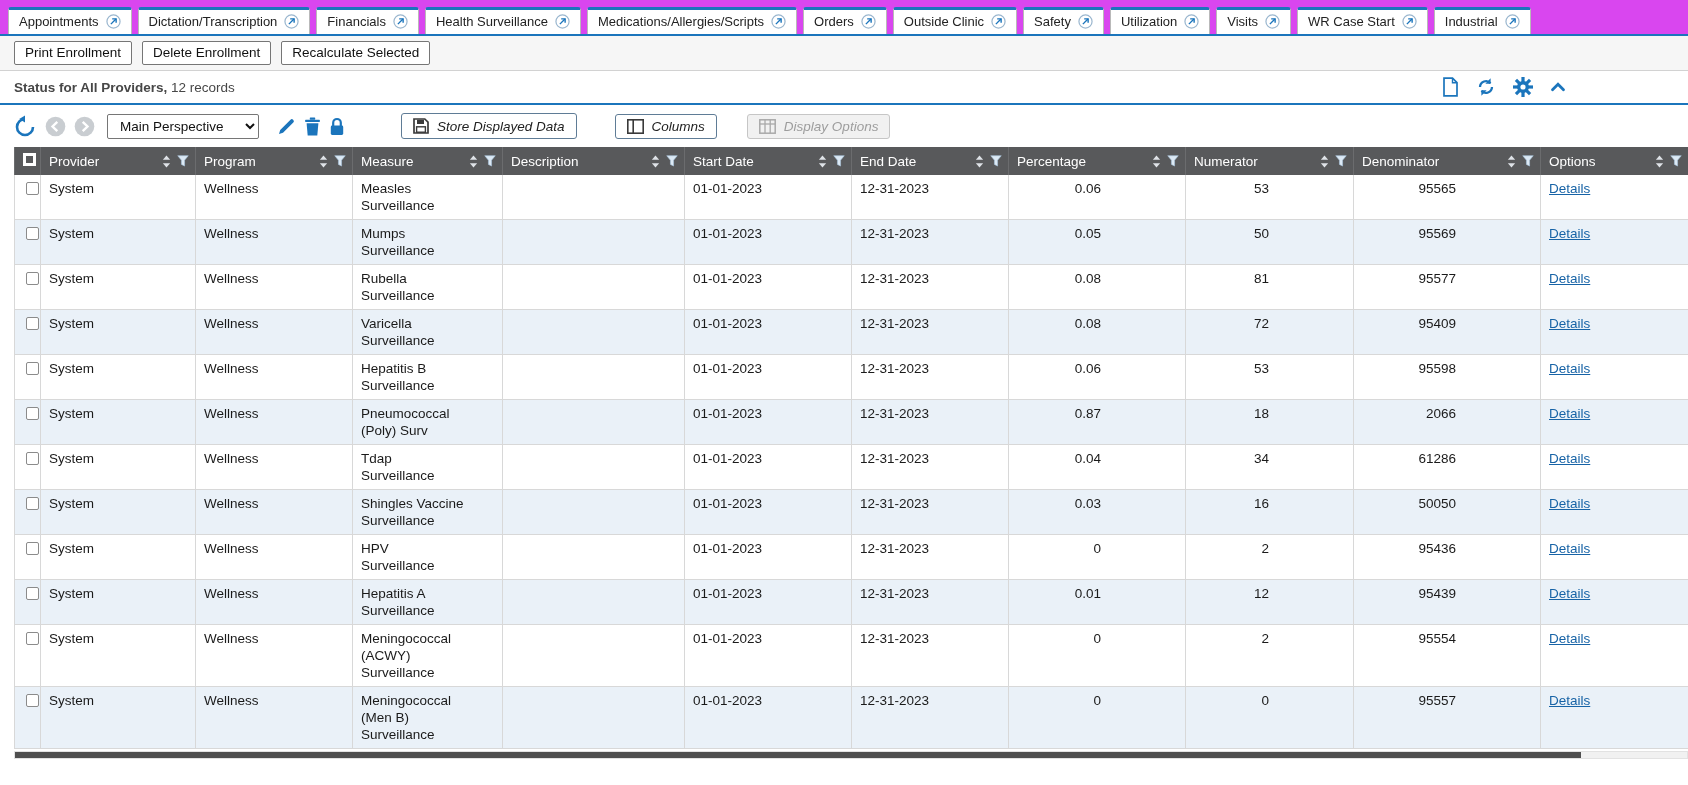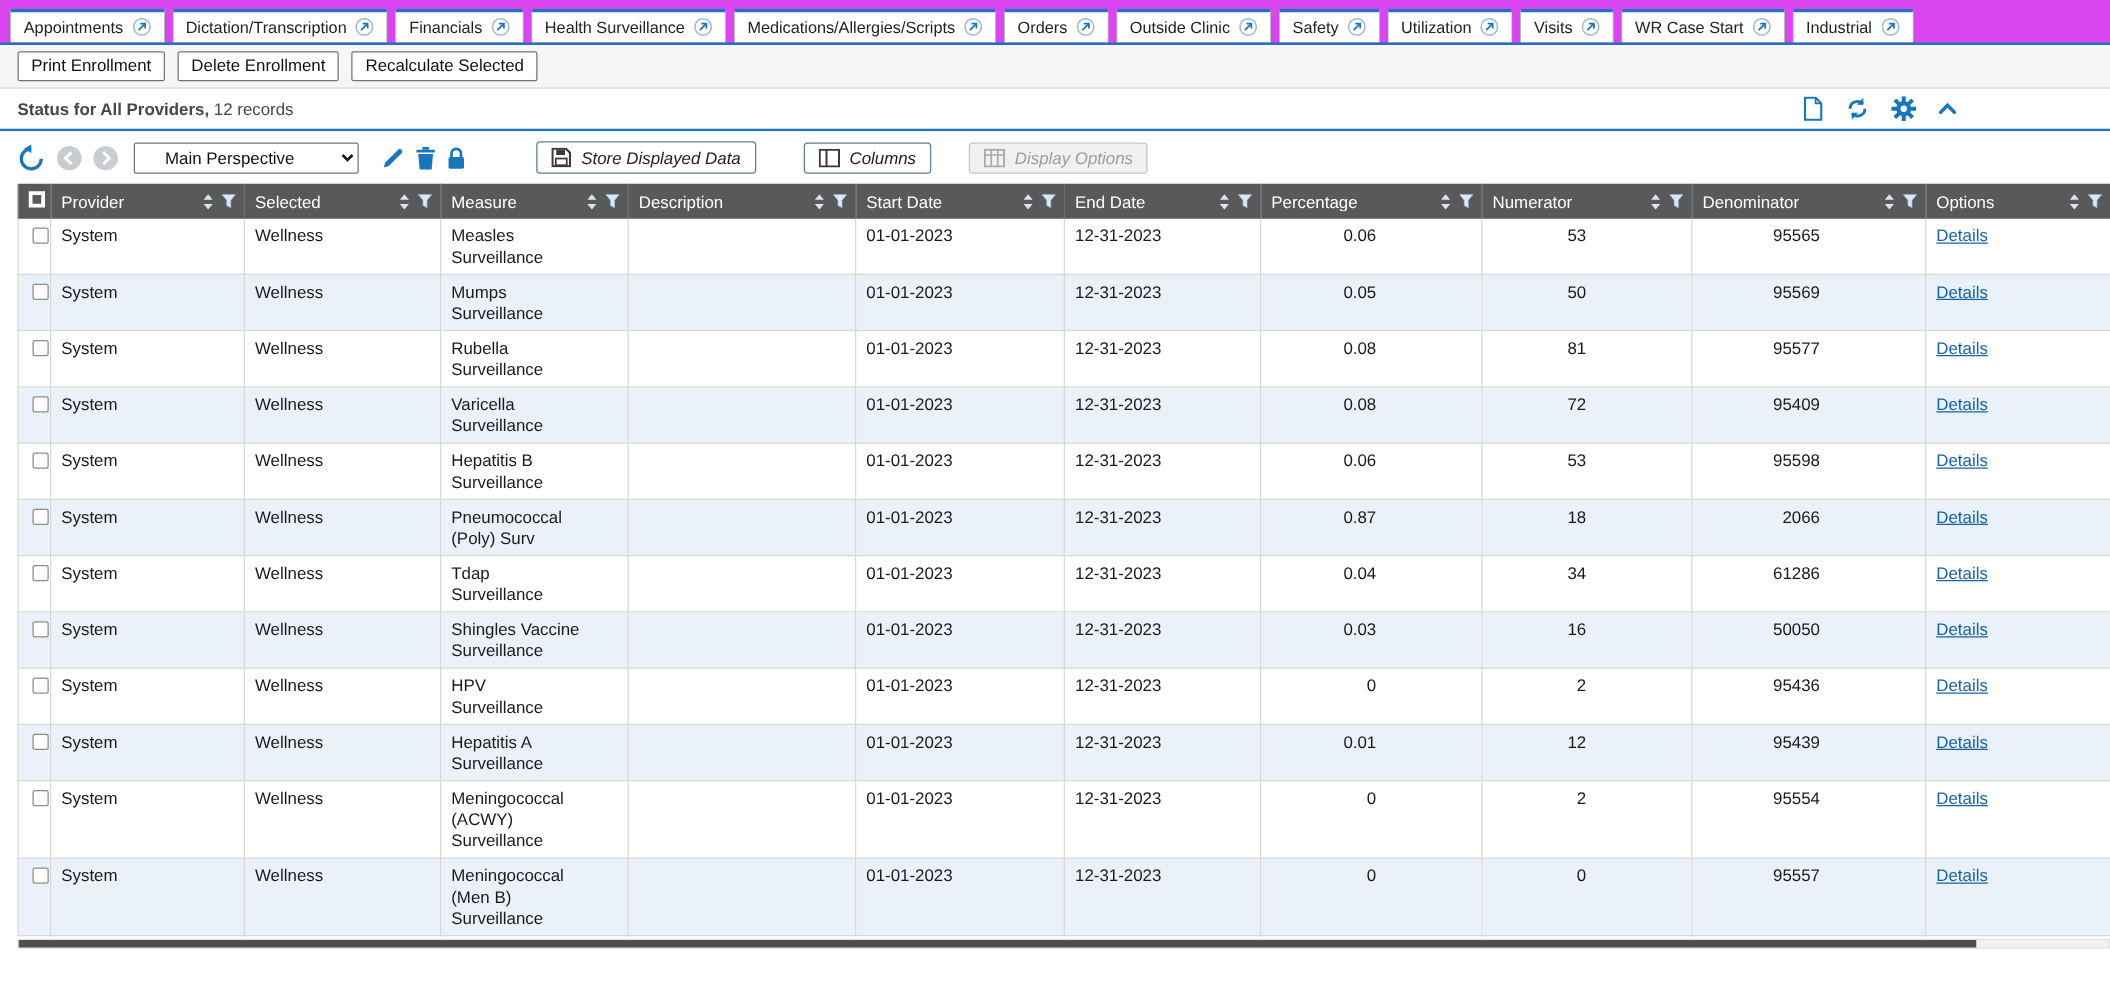--- a/index.html
+++ b/index.html
@@ -46,23 +46,23 @@
   }
   .status-title{font-weight:bold;color:#474747;}
   .status-suffix{color:#474747;}
   .status-icons{display:flex;gap:17px;align-items:center;}
   .status-icons .icon{cursor:pointer;}
 
   
   .toolbar{display:flex;align-items:center;padding:8px 14px;background:#fff;gap:8px;}
   .toolbar .icon{cursor:pointer;}
   .perspective-select{
-    height:25px;width:180px;border:1px solid #767676;border-radius:2px;
+    height:25px;width:152px;border:1px solid #767676;border-radius:2px;
     background:#fff;font-family:"Liberation Sans", sans-serif;font-size:13.5px;
-    margin:0 10px 0 4px;padding:1px 20px;color:#111;
+    margin:0 10px 0 4px;padding:1px 8px;color:#111;
   }
   .tool-btn{
     display:flex;align-items:center;gap:8px;background:#fff;
     border:1px solid #5f7c96;border-radius:3px;padding:4px 11px;
     font-size:13.5px;color:#222;font-family:"Liberation Sans", sans-serif;cursor:pointer;font-style:italic;
   }
   .tool-btn.disabled{border-color:#c6c6c6;color:#9d9d9d;background:#f1f1f1;cursor:default;}
   .gap-store{margin-left:48px;}
   .gap-cols{margin-left:30px;}
   .gap-disp{margin-left:22px;}
@@ -376,21 +376,21 @@
                   <span class="icon">
                     <svg width="12" height="12" viewBox="0 0 13 13">
                       <path d="M0.8 0.8 H12.2 L8.2 5.6 V12 L4.8 10.2 V5.6 Z" fill="#dce9f5" stroke="#a9c4dc" stroke-width="0.7"></path>
                     </svg>
                   </span>
                 </span>
               </div>
             </th>
             <th>
               <div class="hwrap">
-                <span class="hlabel">Selected</span>
+                <span class="hlabel">Program</span>
                 <span class="hicons">
                   <span class="icon">
                     <svg width="9" height="13" viewBox="0 0 10 15">
                       <path d="M5 0.5 L9.2 5.6 H0.8 Z" fill="#dfe3e8"></path>
                       <path d="M5 14.5 L0.8 9.4 H9.2 Z" fill="#dfe3e8"></path>
                     </svg>
                   </span>
                   <span class="icon">
                     <svg width="12" height="12" viewBox="0 0 13 13">
                       <path d="M0.8 0.8 H12.2 L8.2 5.6 V12 L4.8 10.2 V5.6 Z" fill="#dce9f5" stroke="#a9c4dc" stroke-width="0.7"></path>

